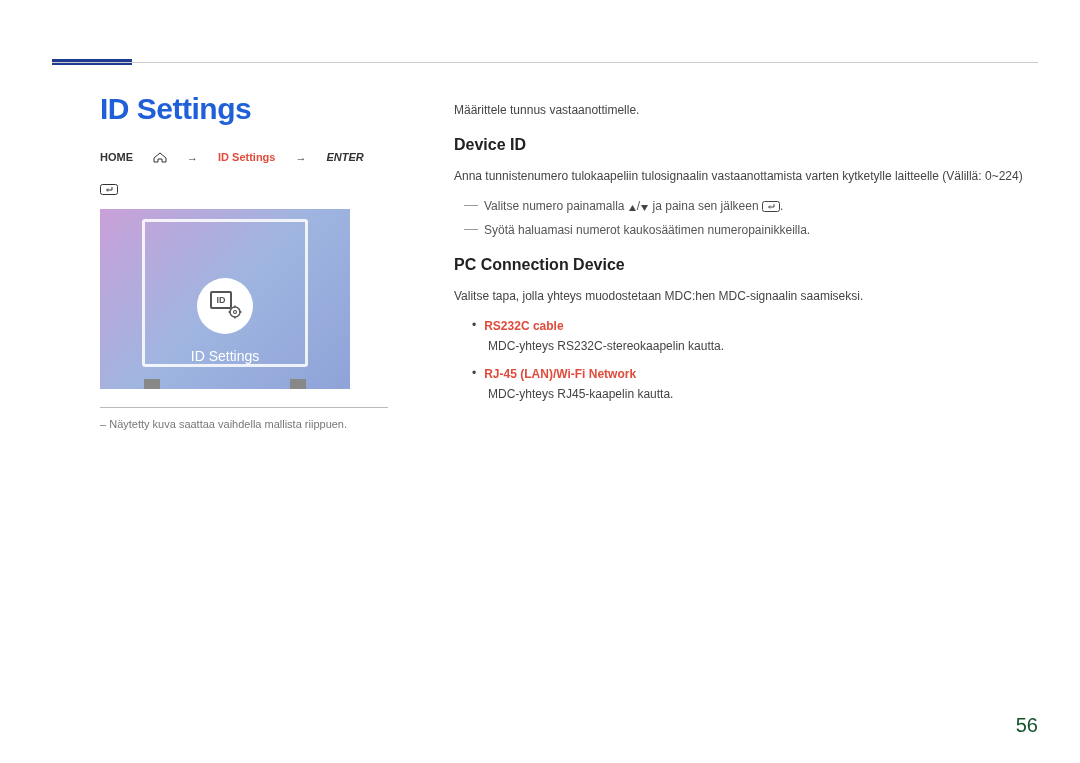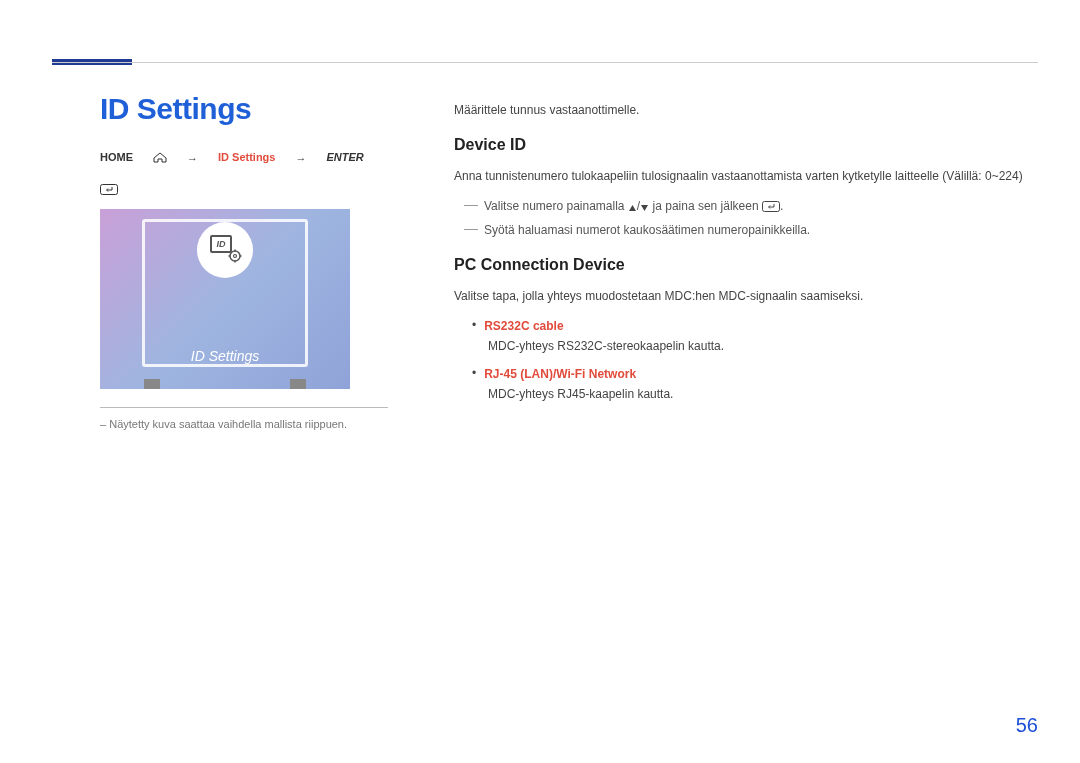--- a/index.html
+++ b/index.html
@@ -73,23 +73,22 @@
   .screenshot::before { left: 44px; }
   .screenshot::after { right: 44px; }
   .frame {
     position: absolute;
     inset: 10px 42px 22px 42px;
     border: 3px solid rgba(255,255,255,.85);
     border-radius: 3px;
     display: flex;
     flex-direction: column;
     align-items: center;
-    justify-content: space-between;
+    justify-content: flex-end;
     gap: 14px;
-    font-style: italic;
   }
   .id-circle {
     width: 56px;
     height: 56px;
     border-radius: 50%;
     background: #fff;
     display: flex;
     align-items: center;
     justify-content: center;
   }
@@ -168,21 +167,21 @@
     margin-left: 34px;
     margin-bottom: 10px;
     color: #444;
   }
   .inline-icon { display: inline-block; vertical-align: -2px; }
   .page-num {
     position: absolute;
     bottom: 26px;
     right: 42px;
     font-size: 20px;
-    color: #1d4ed8;
+    color: #14532d;
   }
 </style>
 </head>
 <body>
 
 <div class="top-bar"></div>
 <div class="top-rule"></div>
 
 <div class="left-col">
   <h1>ID Settings</h1>

